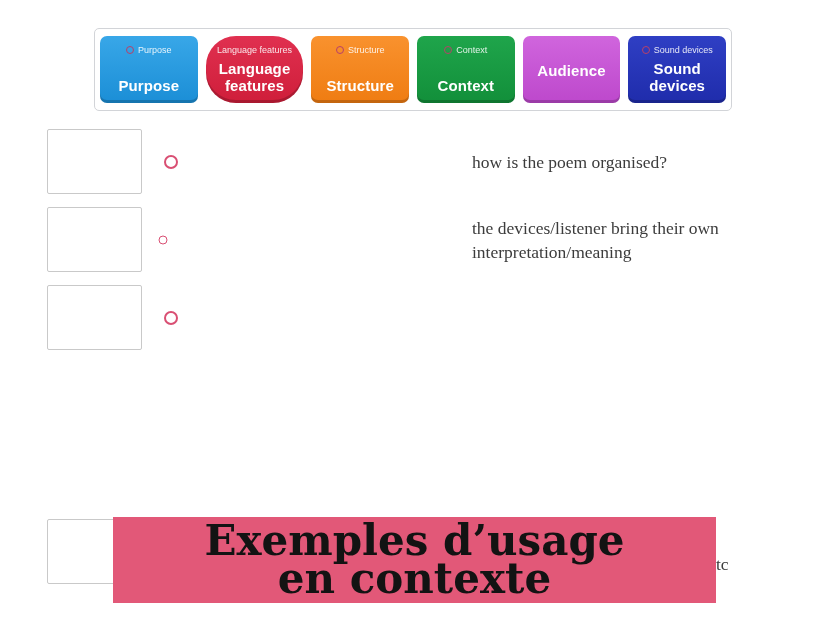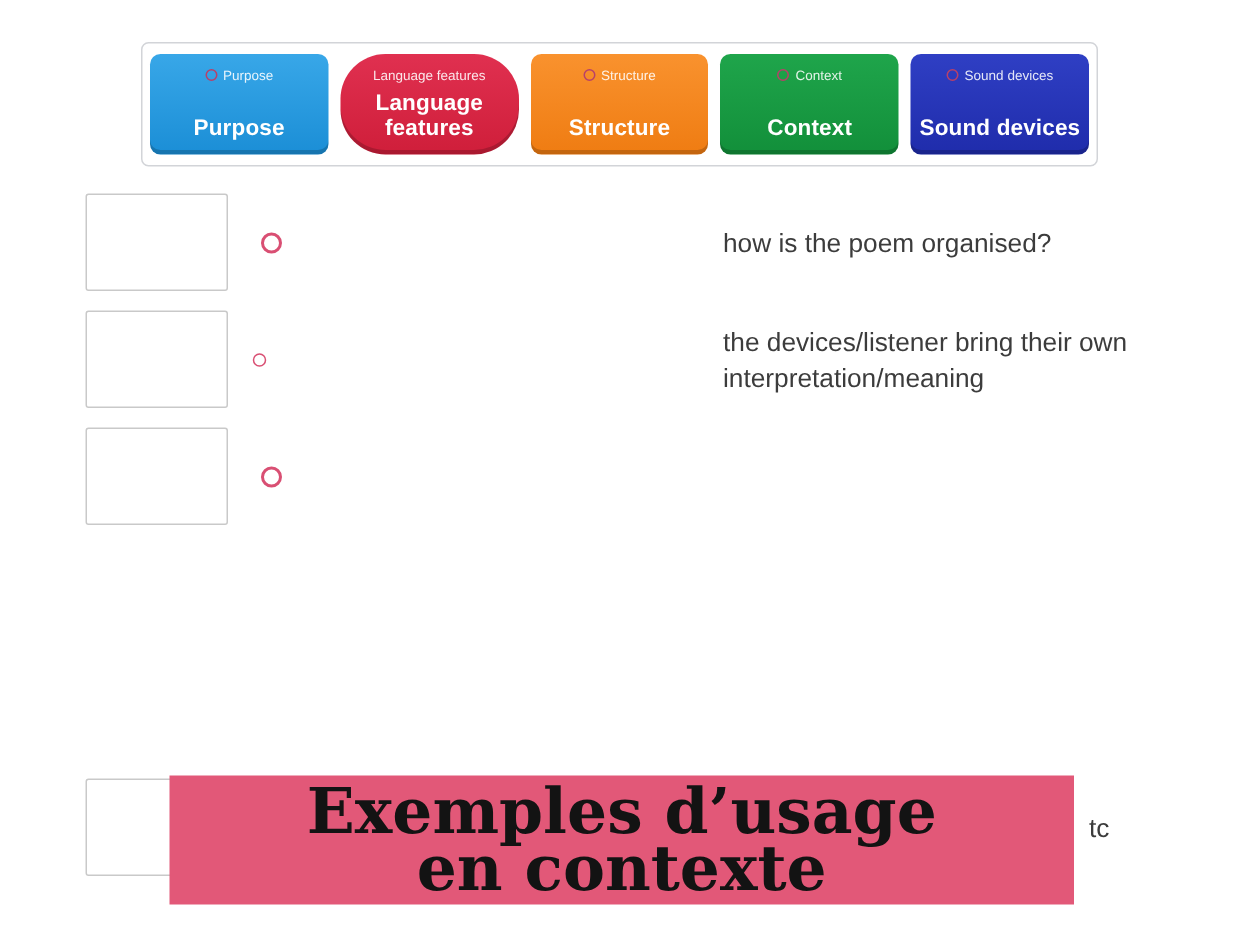--- a/index.html
+++ b/index.html
@@ -33,39 +33,39 @@
     display:inline-block;flex:0 0 auto;
   }
   .tile-label{
     position:absolute;bottom:9px;left:2px;right:2px;
     font-weight:bold;font-size:15px;line-height:17px;text-align:center;
     letter-spacing:0.1px;
   }
   .tile-no-mini .tile-label{bottom:auto;top:50%;transform:translateY(-50%);}
 
   
-  .row{position:absolute;left:10px;right:0;height:65px;}
+  .row{position:absolute;left:0;right:0;height:65px;font-family:Liberation Serif, serif;}
   .row-0{top:129px}.row-1{top:207px}.row-2{top:285px}
   .row-3{top:363px}.row-4{top:441px}.row-5{top:519px}
   .slot{
     position:absolute;left:47px;top:0;width:95px;height:65px;box-sizing:border-box;
     background:#ffffff;border:1px solid #c9c9c9;border-radius:2px;
   }
   .handle{
     position:absolute;top:50%;transform:translate(-50%,-50%);
     border-radius:50%;border:2px solid #d94f73;background:transparent;box-sizing:border-box;
   }
   .handle-s{width:9px;height:9px;border-width:1.5px;left:163px;}
   .handle-m{width:14px;height:14px;border-width:2.4px;left:171px;}
   .handle-l{width:19px;height:19px;border-width:3.4px;left:176px;}
   .clue{
     position:absolute;left:472px;top:50%;transform:translateY(-50%);
     width:300px;font-size:17.5px;line-height:24px;color:#3c3c3c;
   }
-  .row-5 .clue{left:716px;width:60px;}
+  .row-5 .clue{left:716px;width:60px;margin-top:12px;}
 
   
   .banner{
     position:absolute;left:113px;top:517px;width:603px;height:86px;
     background:#e25878;z-index:5;
     display:flex;align-items:center;justify-content:center;text-align:center;
   }
   .banner-title{
     font-family:"DejaVu Serif", serif;font-weight:bold;
     font-size:42px;line-height:38px;color:#131313;max-width:430px;
@@ -103,20 +103,23 @@
     </div>
 
     <div class="tile tile-context">
       <div class="tile-mini">
         <span class="mini-ring"></span>
         <span class="mini-text">Context</span>
       </div>
       <div class="tile-label">Context</div>
     </div>
 
+    <div class="tile tile-audience tile-no-mini">
+      <div class="tile-label">Audience</div>
+    </div>
 
     <div class="tile tile-sound">
       <div class="tile-mini">
         <span class="mini-ring"></span>
         <span class="mini-text">Sound devices</span>
       </div>
       <div class="tile-label">Sound devices</div>
     </div>
 
   </div>

